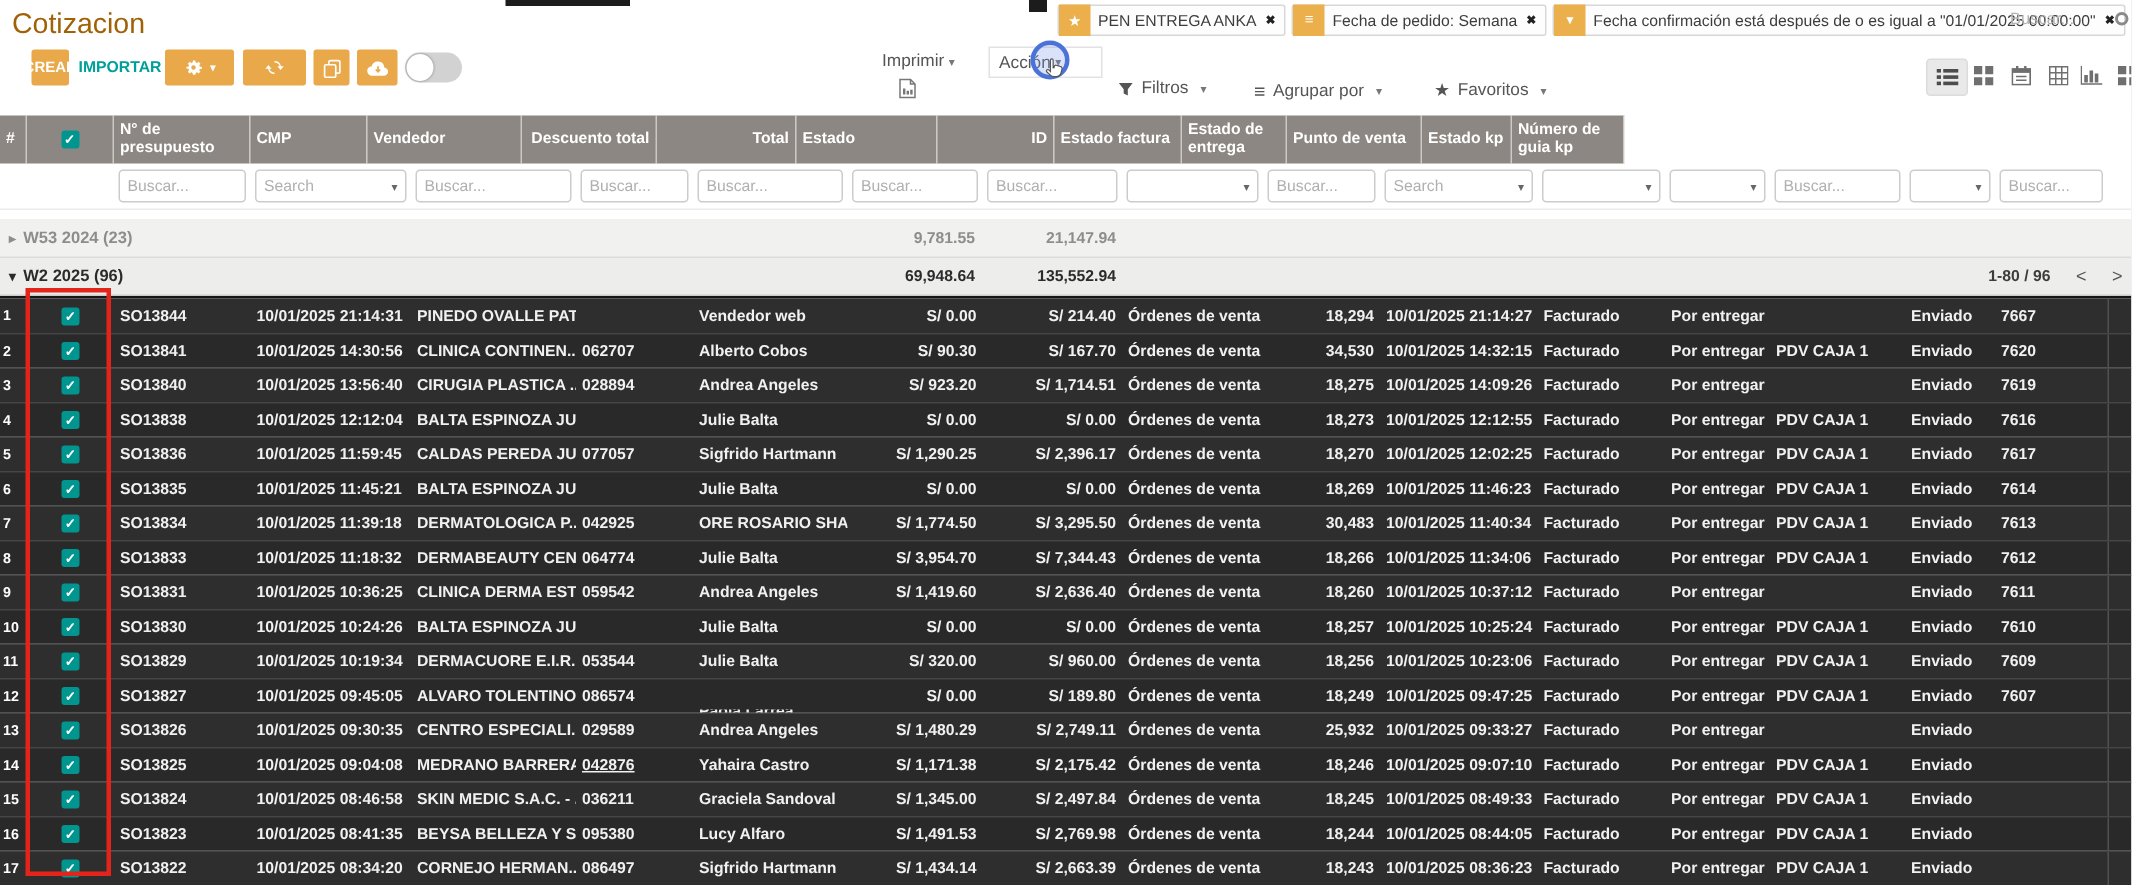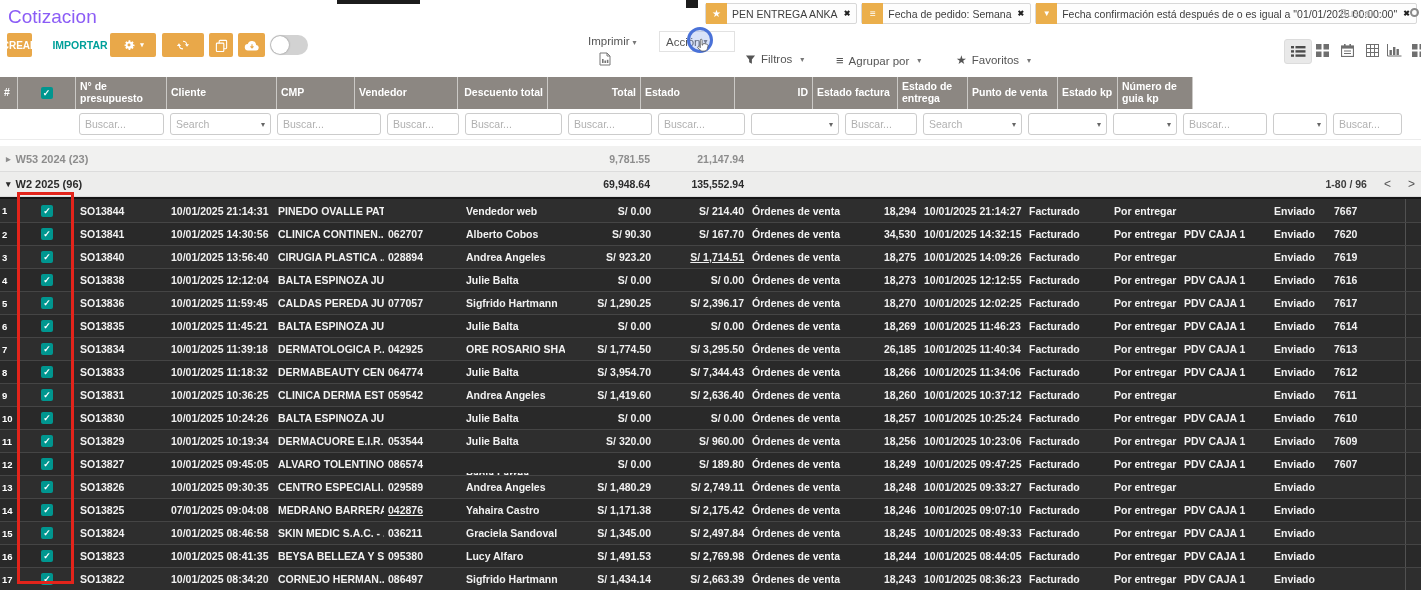--- a/index.html
+++ b/index.html
@@ -3,21 +3,21 @@
 <meta charset="utf-8">
 <style>
   * { box-sizing: border-box; margin: 0; padding: 0; }
   html,body { background:#e8e8e8; }
   .screen {
     position: relative; width: 1421px; height: 590px; background:#fff;
     font-family: "Liberation Sans", sans-serif; overflow: hidden;
   }
   
   .top-sliver { position:absolute; background:#1c1c1c; }
-  .page-title { position:absolute; left:8px; top:6px; font-size:19px; color:#8b5cf6; }
+  .page-title { position:absolute; left:8px; top:6px; font-size:19px; color:#a16207; }
   
   .chips { position:absolute; left:705px; top:3px; display:flex; gap:4px; align-items:center; }
   .chip { display:flex; align-items:center; height:21px; border:1px solid #d8d8d8; background:#fdfdfd; border-radius:2px; padding-right:6px; }
   .chip-ic { width:21px; height:21px; background:#EBAF4C; color:#fff; display:flex; align-items:center; justify-content:center; font-size:10px; margin-right:5px; flex:none; }
   .chip-label { font-size:10.5px; color:#3d3d3d; white-space:nowrap; }
   .chip-x { margin-left:6px; font-size:8px; color:#222; font-weight:bold; cursor:pointer; }
   .top-search { position:absolute; left:1340px; top:7px; font-size:11px; color:#b3b3b3; }
   .search-edge { position:absolute; left:1410px; top:8px; width:9px; height:9px; border:2px solid #8a8a8a; border-radius:50%; }
   
   .btn { position:absolute; top:33px; height:24px; display:flex; align-items:center; justify-content:center; border-radius:2px; }
@@ -92,21 +92,21 @@
     </div>
     <div class="chip">
       <span class="chip-ic" style="font-size:8px;">▼</span>
       <span class="chip-label">Fecha confirmación está después de o es igual a "01/01/2025 00:00:00"</span>
       <span class="chip-x">✖</span>
     </div>
   </div>
   <div class="top-search">Buscar...</div>
   <div class="search-edge"></div>
 
-  <div class="btn btn-amber" style="left:7px; width:25px;">CREAR</div>
+  <div class="btn btn-amber" style="left:21px; width:25px;">CREAR</div>
   <div class="btn link-teal" style="left:55px; width:50px;">IMPORTAR</div>
   <div class="btn btn-amber" style="left:110px; width:46px;">
     <span>
         <svg width="14" height="14" viewBox="0 0 16 16">
           <path fill="#fff" d="M14.3 9.3l-1.5-.3a5 5 0 0 1-.4 1l.9 1.2-1.4 1.4-1.2-.9a5 5 0 0 1-1 .4l-.3 1.5H7.6l-.3-1.5a5 5 0 0 1-1-.4l-1.2.9-1.4-1.4.9-1.2a5 5 0 0 1-.4-1l-1.5-.3V7.6l1.5-.3a5 5 0 0 1 .4-1l-.9-1.2 1.4-1.4 1.2.9a5 5 0 0 1 1-.4l.3-1.5h1.8l.3 1.5a5 5 0 0 1 1 .4l1.2-.9 1.4 1.4-.9 1.2a5 5 0 0 1 .4 1l1.5.3z"></path>
           <circle cx="8" cy="8" r="1.7" fill="#E9A849"></circle>
         </svg>
       </span>
     <span style="color:#fff; font-size:7px; margin-left:4px;">▾</span>
   </div>
@@ -230,21 +230,20 @@
         </svg></span>
   </div>
 
   <div class="grid">
     <div class="hrow" id="hrow">
         <div class="hcell" style="width: 18px; flex: 0 0 auto;">#</div>
         <div class="hcell cbwrap" style="width: 58px; flex: 0 0 auto;">
           <div class="cb">✓</div>
         </div>
         <div class="hcell" style="width: 91px; flex: 0 0 auto;">N° de presupuesto</div>
-        <div class="hcell" style="width: 110px; flex: 0 0 auto;">Cliente</div>
         <div class="hcell" style="width: 78px; flex: 0 0 auto;">CMP</div>
         <div class="hcell" style="width: 103px; flex: 0 0 auto;">Vendedor</div>
         <div class="hcell r" style="width: 90px; flex: 0 0 auto;">Descuento total</div>
         <div class="hcell r" style="width: 93px; flex: 0 0 auto;">Total</div>
         <div class="hcell" style="width: 94px; flex: 0 0 auto;">Estado</div>
         <div class="hcell r" style="width: 78px; flex: 0 0 auto;">ID</div>
         <div class="hcell" style="width: 85px; flex: 0 0 auto;">Estado factura</div>
         <div class="hcell" style="width: 70px; flex: 0 0 auto;">Estado de entrega</div>
         <div class="hcell" style="width: 90px; flex: 0 0 auto;">Punto de venta</div>
         <div class="hcell" style="width: 60px; flex: 0 0 auto;">Estado kp</div>
@@ -405,21 +404,21 @@
           <div class="bcell num" style="width: 18px; flex: 0 0 auto;">3</div>
           <div class="bcell cbwrap" style="width: 58px; flex: 0 0 auto;">
             <div class="cb">✓</div>
           </div>
           <div class="bcell" style="width: 91px; flex: 0 0 auto;">SO13840</div>
           <div class="bcell" style="width: 107px; flex: 0 0 auto;">10/01/2025 13:56:40</div>
           <div class="bcell" style="width: 110px; flex: 0 0 auto;">CIRUGIA PLASTICA ...</div>
           <div class="bcell" style="width: 78px; flex: 0 0 auto;">028894</div>
           <div class="bcell" style="width: 103px; flex: 0 0 auto;">Andrea Angeles</div>
           <div class="bcell r" style="width: 90px; flex: 0 0 auto;">S/ 923.20</div>
-          <div class="bcell r" style="width: 93px; flex: 0 0 auto; text-decoration: underline;">S/ 1,714.51</div>
+          <div class="bcell r" style="width: 93px; flex: 0 0 auto;">S/ 1,714.51</div>
           <div class="bcell" style="width: 94px; flex: 0 0 auto;">Órdenes de venta</div>
           <div class="bcell r" style="width: 78px; flex: 0 0 auto;">18,275</div>
           <div class="bcell" style="width: 105px; flex: 0 0 auto;">10/01/2025 14:09:26</div>
           <div class="bcell" style="width: 85px; flex: 0 0 auto;">Facturado</div>
           <div class="bcell" style="width: 70px; flex: 0 0 auto;">Por entregar</div>
           <div class="bcell" style="width: 90px; flex: 0 0 auto;"></div>
           <div class="bcell" style="width: 60px; flex: 0 0 auto;">Enviado</div>
           <div class="bcell" style="width: 75px; flex: 0 0 auto;">7619</div>
           <div class="bcell sliver" style="width: 16px; flex: 0 0 auto;"></div>
         </div>
@@ -495,21 +494,21 @@
             <div class="cb">✓</div>
           </div>
           <div class="bcell" style="width: 91px; flex: 0 0 auto;">SO13834</div>
           <div class="bcell" style="width: 107px; flex: 0 0 auto;">10/01/2025 11:39:18</div>
           <div class="bcell" style="width: 110px; flex: 0 0 auto;">DERMATOLOGICA P...</div>
           <div class="bcell" style="width: 78px; flex: 0 0 auto;">042925</div>
           <div class="bcell" style="width: 103px; flex: 0 0 auto;">ORE ROSARIO SHAA...</div>
           <div class="bcell r" style="width: 90px; flex: 0 0 auto;">S/ 1,774.50</div>
           <div class="bcell r" style="width: 93px; flex: 0 0 auto;">S/ 3,295.50</div>
           <div class="bcell" style="width: 94px; flex: 0 0 auto;">Órdenes de venta</div>
-          <div class="bcell r" style="width: 78px; flex: 0 0 auto;">26,185</div>
+          <div class="bcell r" style="width: 78px; flex: 0 0 auto;">30,483</div>
           <div class="bcell" style="width: 105px; flex: 0 0 auto;">10/01/2025 11:40:34</div>
           <div class="bcell" style="width: 85px; flex: 0 0 auto;">Facturado</div>
           <div class="bcell" style="width: 70px; flex: 0 0 auto;">Por entregar</div>
           <div class="bcell" style="width: 90px; flex: 0 0 auto;">PDV CAJA 1</div>
           <div class="bcell" style="width: 60px; flex: 0 0 auto;">Enviado</div>
           <div class="bcell" style="width: 75px; flex: 0 0 auto;">7613</div>
           <div class="bcell sliver" style="width: 16px; flex: 0 0 auto;"></div>
         </div>
         <div class="brow even">
           <div class="bcell num" style="width: 18px; flex: 0 0 auto;">8</div>
@@ -627,36 +626,36 @@
             <div class="cb">✓</div>
           </div>
           <div class="bcell" style="width: 91px; flex: 0 0 auto;">SO13826</div>
           <div class="bcell" style="width: 107px; flex: 0 0 auto;">10/01/2025 09:30:35</div>
           <div class="bcell" style="width: 110px; flex: 0 0 auto;">CENTRO ESPECIALI...</div>
           <div class="bcell" style="width: 78px; flex: 0 0 auto;">029589</div>
           <div class="bcell" style="width: 103px; flex: 0 0 auto;">Andrea Angeles</div>
           <div class="bcell r" style="width: 90px; flex: 0 0 auto;">S/ 1,480.29</div>
           <div class="bcell r" style="width: 93px; flex: 0 0 auto;">S/ 2,749.11</div>
           <div class="bcell" style="width: 94px; flex: 0 0 auto;">Órdenes de venta</div>
-          <div class="bcell r" style="width: 78px; flex: 0 0 auto;">18,248</div>
+          <div class="bcell r" style="width: 78px; flex: 0 0 auto;">25,932</div>
           <div class="bcell" style="width: 105px; flex: 0 0 auto;">10/01/2025 09:33:27</div>
           <div class="bcell" style="width: 85px; flex: 0 0 auto;">Facturado</div>
           <div class="bcell" style="width: 70px; flex: 0 0 auto;">Por entregar</div>
           <div class="bcell" style="width: 90px; flex: 0 0 auto;"></div>
           <div class="bcell" style="width: 60px; flex: 0 0 auto;">Enviado</div>
           <div class="bcell" style="width: 75px; flex: 0 0 auto;"></div>
           <div class="bcell sliver" style="width: 16px; flex: 0 0 auto;"></div>
         </div>
         <div class="brow even">
           <div class="bcell num" style="width: 18px; flex: 0 0 auto;">14</div>
           <div class="bcell cbwrap" style="width: 58px; flex: 0 0 auto;">
             <div class="cb">✓</div>
           </div>
           <div class="bcell" style="width: 91px; flex: 0 0 auto;">SO13825</div>
-          <div class="bcell" style="width: 107px; flex: 0 0 auto;">07/01/2025 09:04:08</div>
+          <div class="bcell" style="width: 107px; flex: 0 0 auto;">10/01/2025 09:04:08</div>
           <div class="bcell" style="width: 110px; flex: 0 0 auto;">MEDRANO BARRERA...</div>
           <div class="bcell" style="width: 78px; flex: 0 0 auto; text-decoration: underline;">042876</div>
           <div class="bcell" style="width: 103px; flex: 0 0 auto;">Yahaira Castro</div>
           <div class="bcell r" style="width: 90px; flex: 0 0 auto;">S/ 1,171.38</div>
           <div class="bcell r" style="width: 93px; flex: 0 0 auto;">S/ 2,175.42</div>
           <div class="bcell" style="width: 94px; flex: 0 0 auto;">Órdenes de venta</div>
           <div class="bcell r" style="width: 78px; flex: 0 0 auto;">18,246</div>
           <div class="bcell" style="width: 105px; flex: 0 0 auto;">10/01/2025 09:07:10</div>
           <div class="bcell" style="width: 85px; flex: 0 0 auto;">Facturado</div>
           <div class="bcell" style="width: 70px; flex: 0 0 auto;">Por entregar</div>

